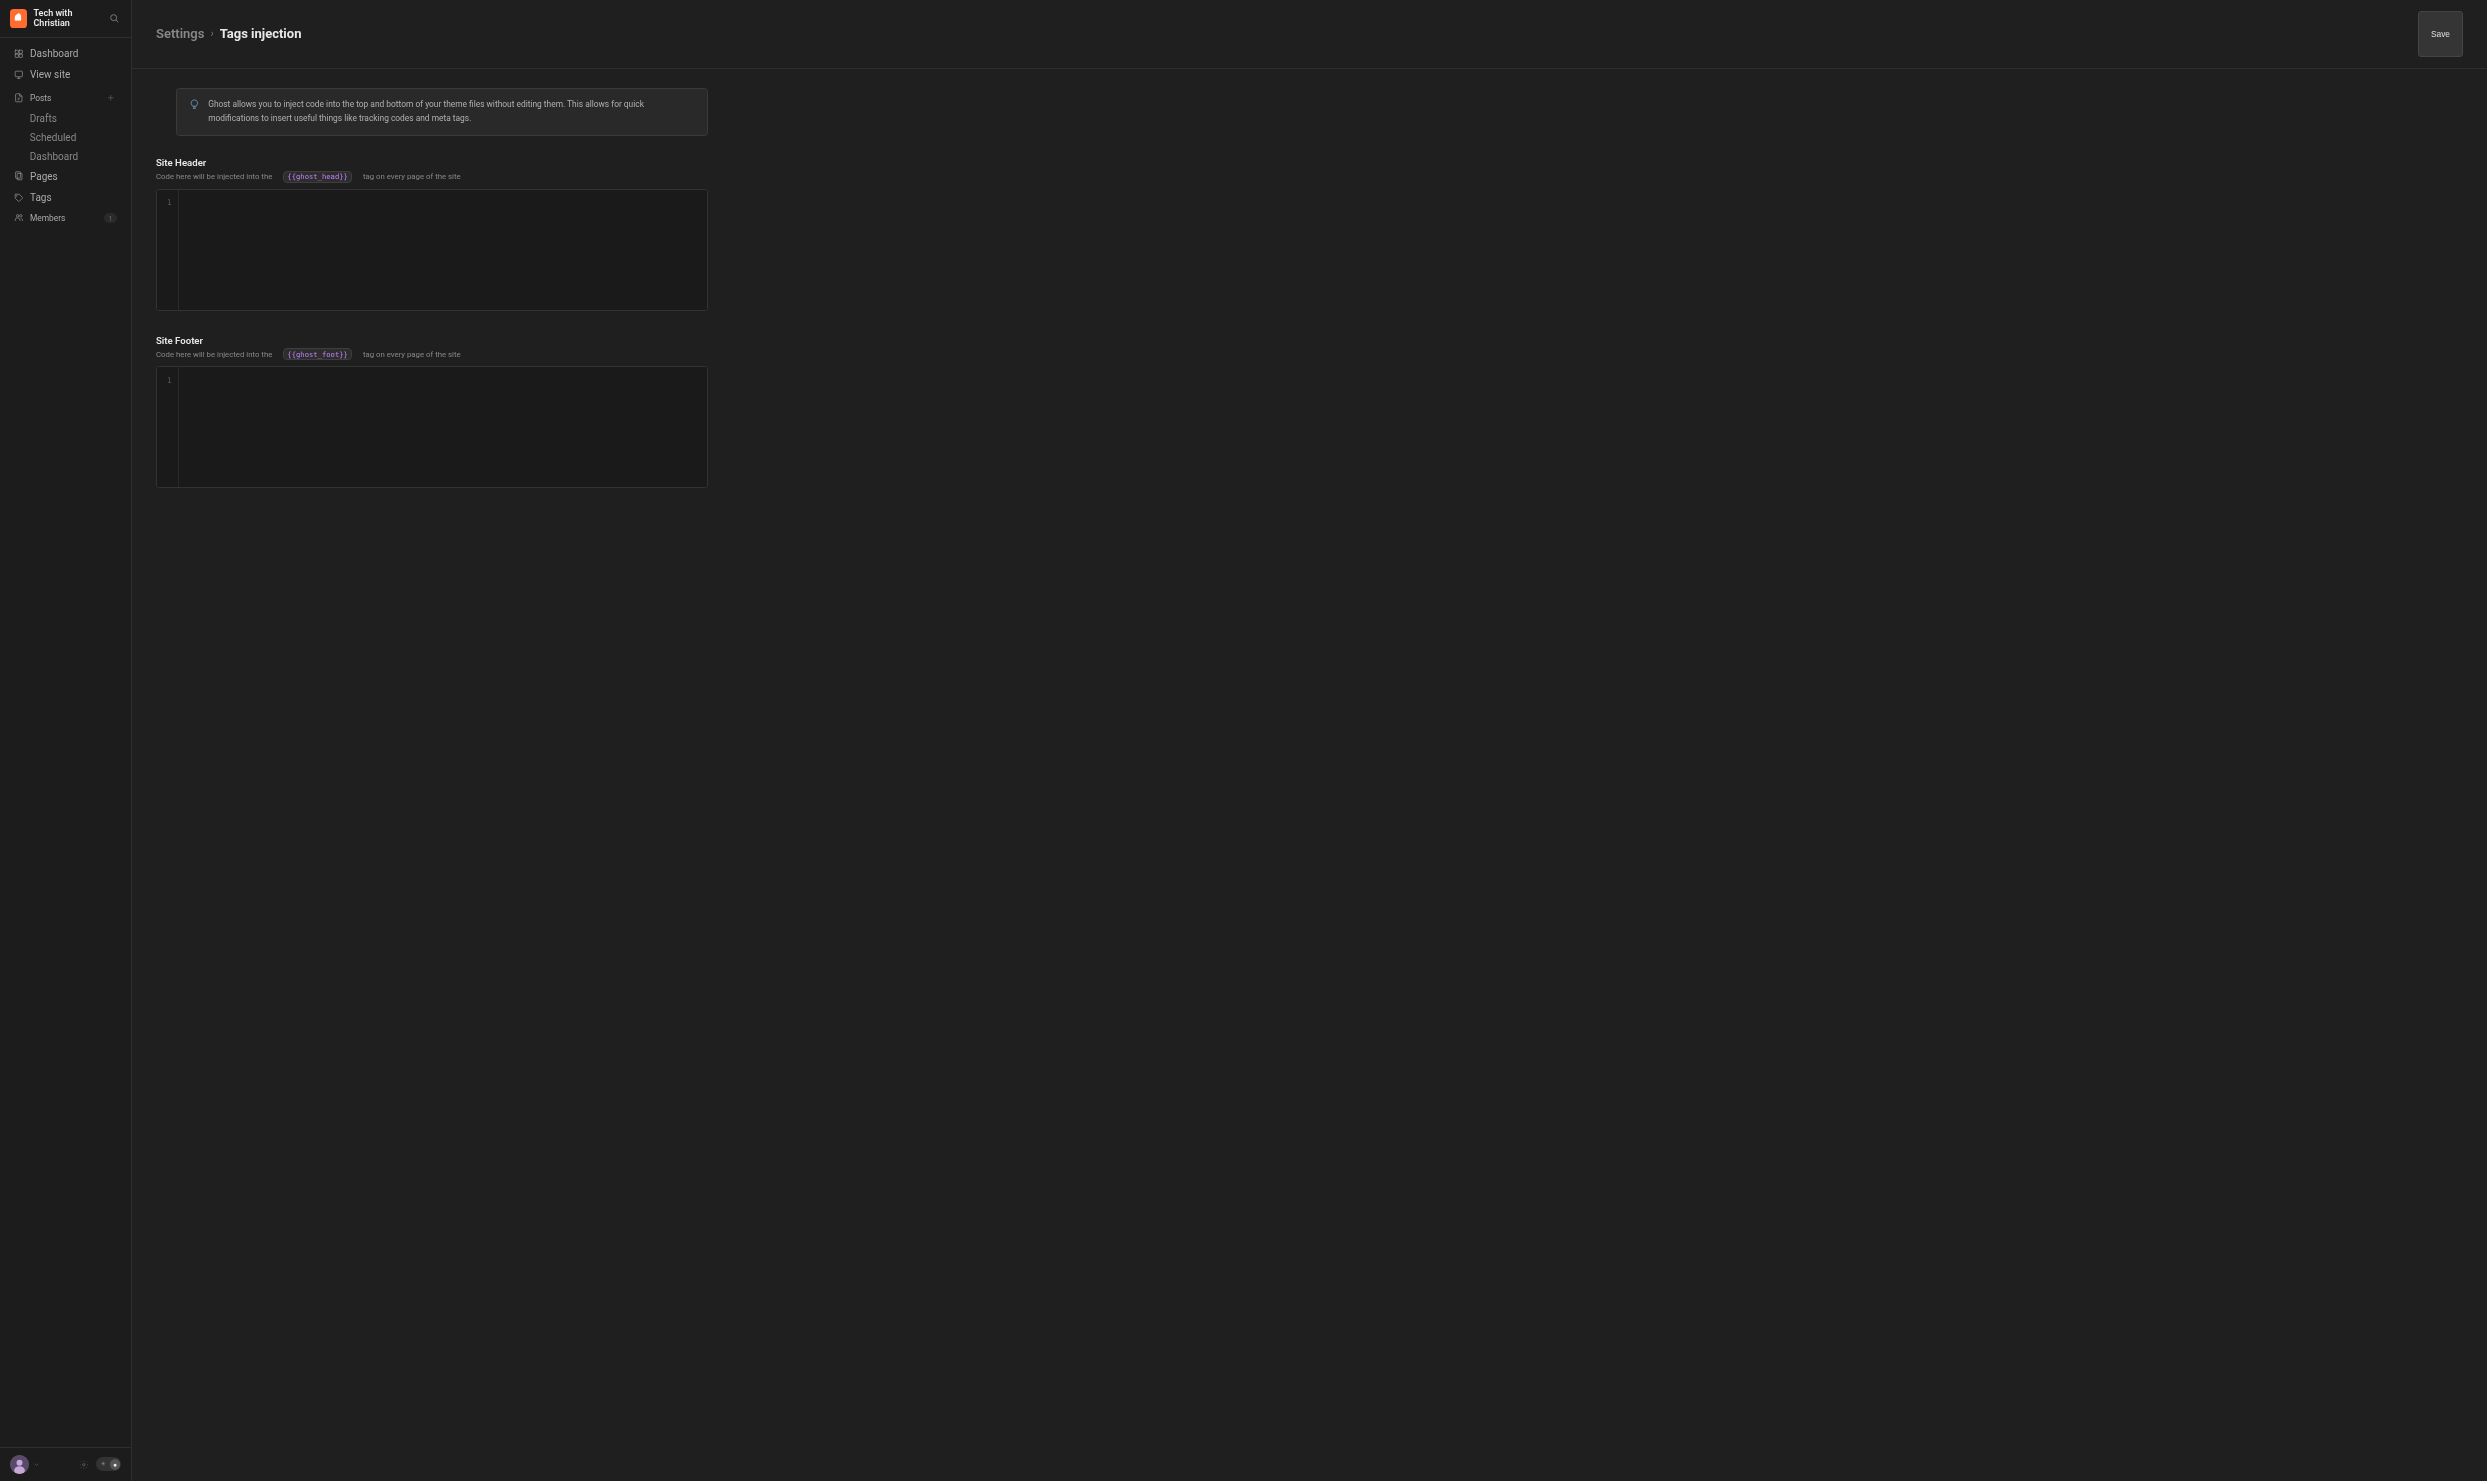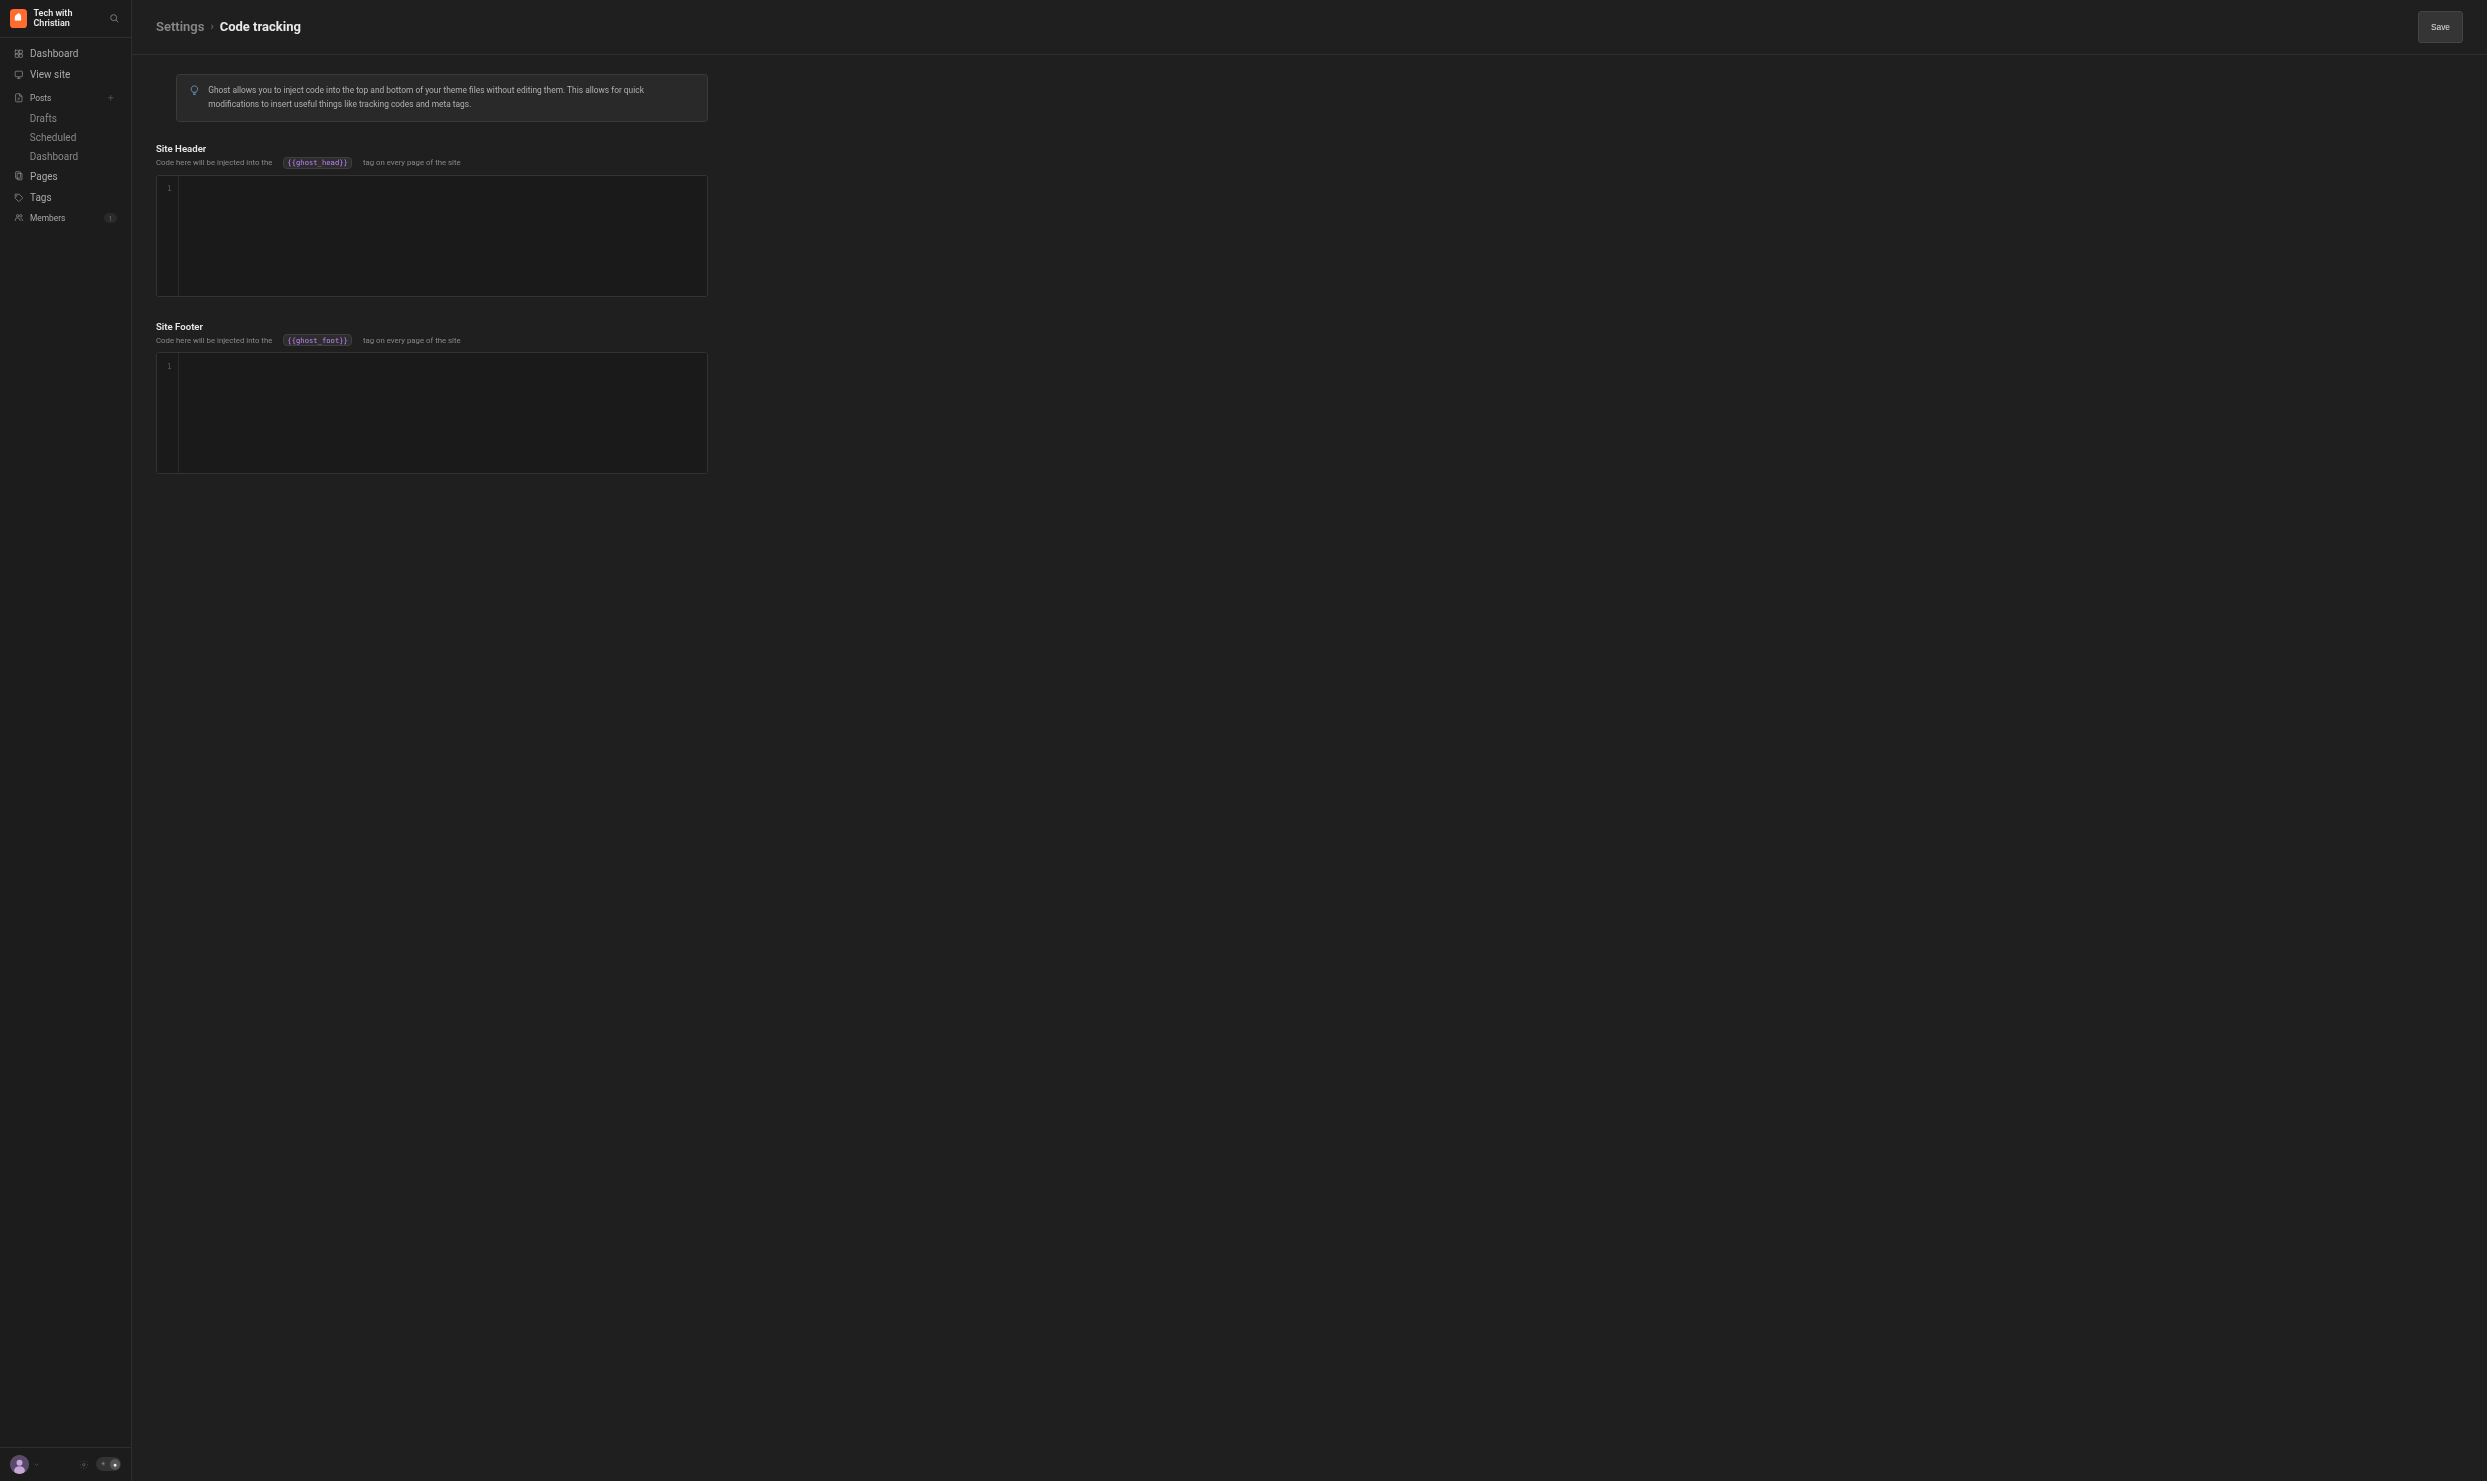--- a/index.html
+++ b/index.html
@@ -277,21 +277,21 @@
     .breadcrumb-current {
       color: #e8e8e8;
       font-size: 13px;
       font-weight: 700;
     }
 
     .save-btn {
       background: #353535;
       border: 0.6px solid #444;
       color: #e0e0e0;
-      padding: 10px 12px;
+      padding: 17px 12px;
       border-radius: 3px;
       font-size: 8.4px;
       font-weight: 500;
       cursor: pointer;
     }
 
     .main-body {
       padding: 19px 24px;
       max-width: 600px;
     }
@@ -528,21 +528,21 @@
       </div>
     </div>
   </div>
 </div>
 
 <div class="main-content">
   <div class="main-header">
     <div class="breadcrumb">
       <a class="breadcrumb-link">Settings</a>
       <span class="breadcrumb-sep">›</span>
-      <span class="breadcrumb-current">Code tracking</span>
+      <span class="breadcrumb-current">Tags injection</span>
     </div>
     <button class="save-btn">Save</button>
   </div>
 
   <div class="main-body">
 
     <div class="info-box">
       <div class="info-icon">
         <svg viewBox="0 0 24 24">
           <path d="M12 2a7 7 0 015.196 11.852c-.586.693-.994 1.373-1.196 2.148H8a5.5 5.5 0 01-1.196-2.148A7 7 0 0112 2z" stroke="currentColor" stroke-width="1.5" fill="none"></path>

